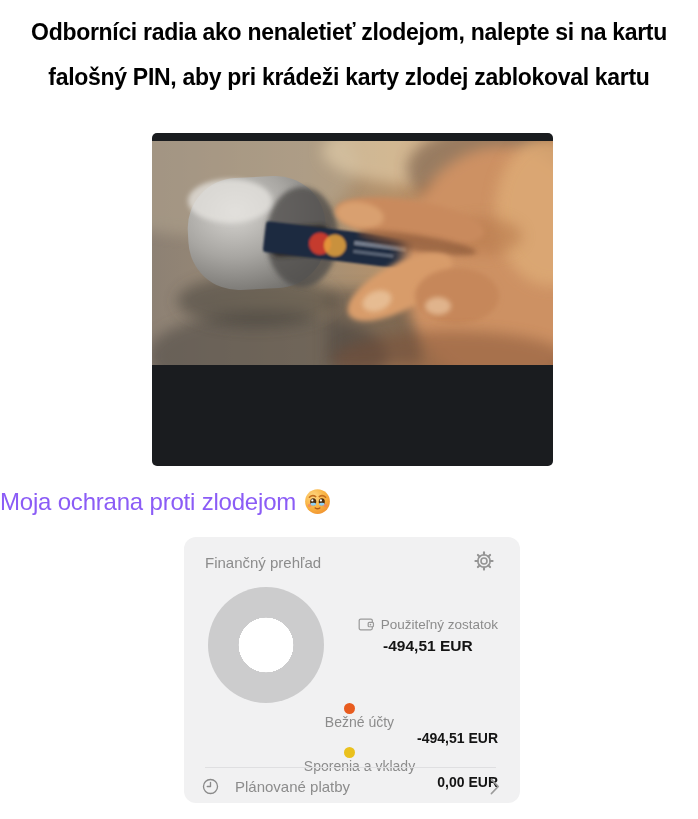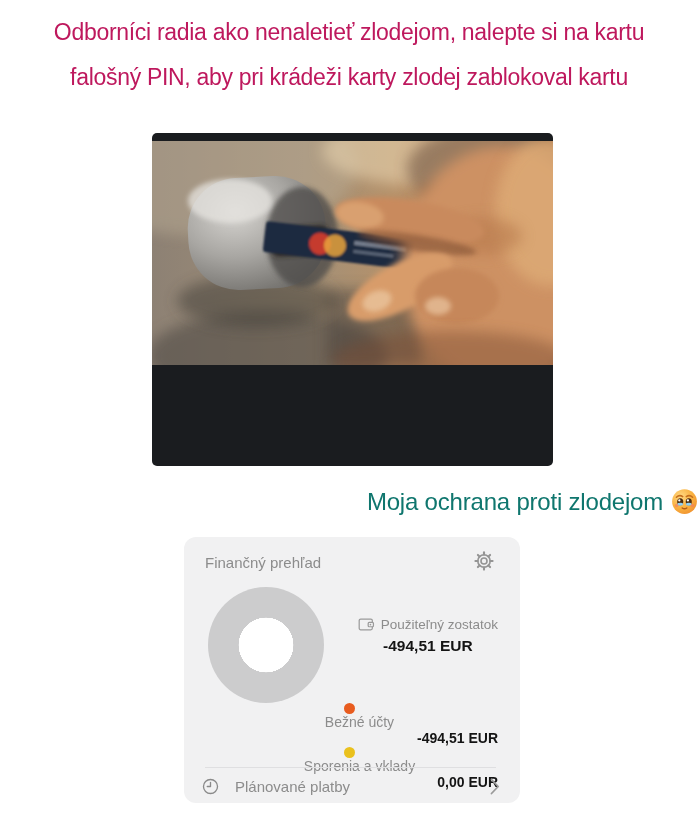--- a/index.html
+++ b/index.html
@@ -5,42 +5,42 @@
   * { margin:0; padding:0; box-sizing:border-box; }
   html,body { background:#ffffff; }
   .page {
     position:relative; width:698px; height:819px; background:#ffffff;
     font-family:"Liberation Sans", sans-serif; overflow:hidden; margin:0 auto;
   }
 
   
   .top-text {
     position:absolute; top:10px; left:0; right:0; text-align:center;
-    font-size:23px; line-height:45px; color:#be185d; letter-spacing:-0.3px;
-    font-weight:400;
+    font-size:23px; line-height:45px; color:#000000; letter-spacing:-0.3px;
+    font-weight:700;
   }
   .top-text .line { white-space:nowrap; }
 
   
   .news-card {
     position:absolute; left:152px; top:133px; width:401px; height:333px;
     background:#1a1c1f; border-radius:5px; overflow:hidden;
   }
   .photo-wrap { position:absolute; top:8px; left:0; width:401px; height:224px; overflow:hidden; }
   .caption {
     position:absolute; top:243px; left:17px; right:10px;
     color:#e8eaed; font-size:19px; line-height:28px; font-weight:600;
     letter-spacing:-0.3px;
   }
   .caption .line { white-space:nowrap; }
 
   
   .reaction {
-    position:absolute; top:488px; left:0; right:0; text-align:right;
-    font-size:24px; color:#0f766e; letter-spacing:-0.2px;
+    position:absolute; top:488px; left:0; right:0; text-align:left;
+    font-size:24px; color:#8b5cf6; letter-spacing:-0.2px;
   }
   .reaction .emoji { display:inline-block; vertical-align:-5px; margin-left:8px; }
 
   
   .widget {
     position:absolute; left:184px; top:537px; width:336px; height:266px;
     background:#f1f1f2; border-radius:12px;
   }
   .w-title { position:absolute; left:21px; top:17px; font-size:15px; color:#8c8c8c; }
   .w-gear { position:absolute; right:26px; top:14px; width:20px; height:20px; cursor:pointer; }

